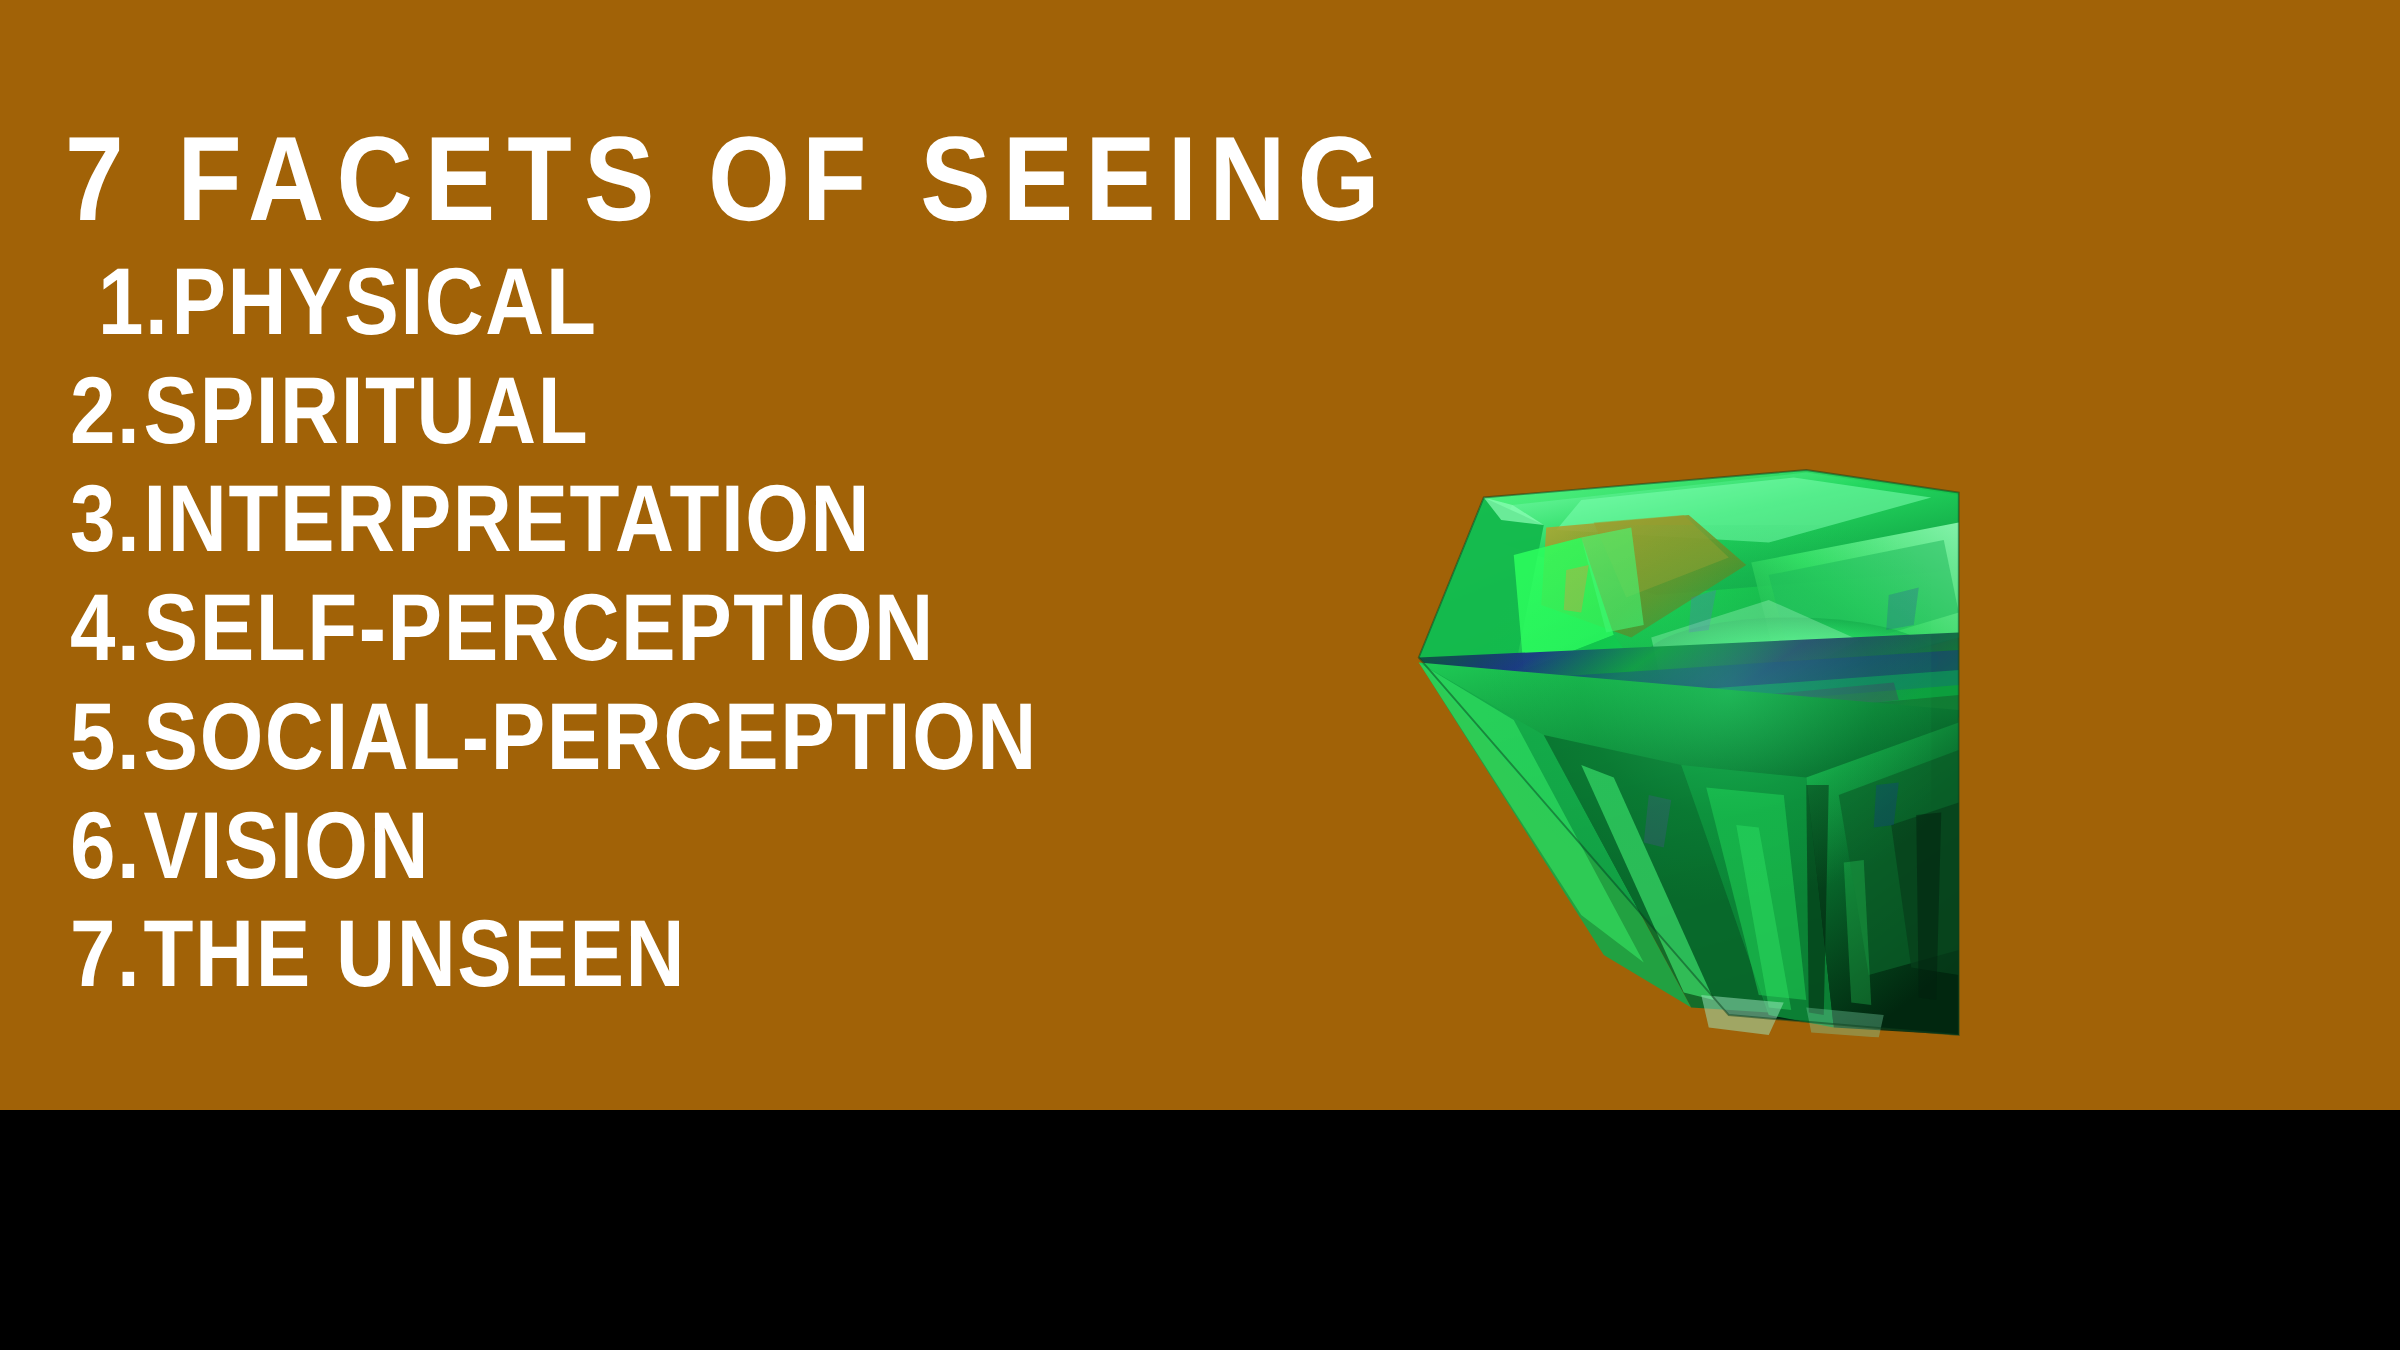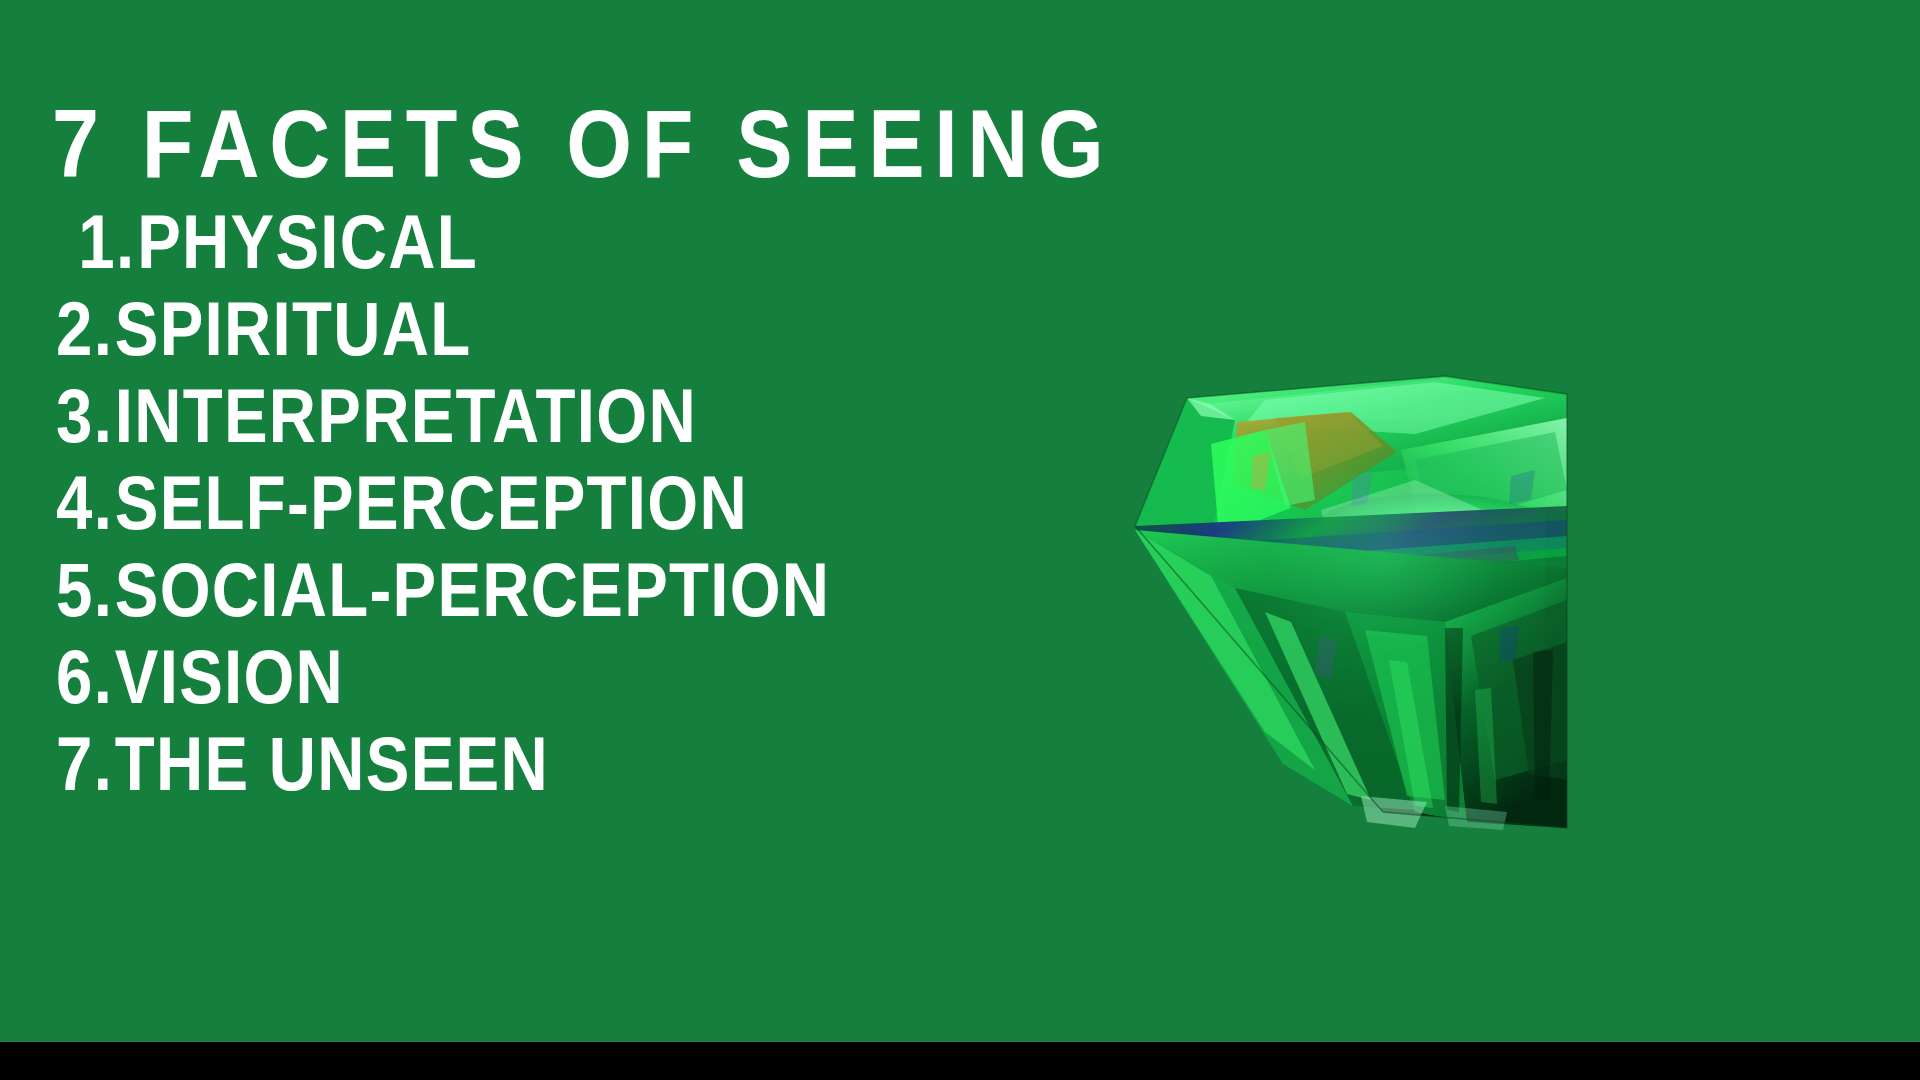--- a/index.html
+++ b/index.html
@@ -9,22 +9,22 @@
   }
   body {
     width: 1920px;
     height: 1080px;
     overflow: hidden;
     font-family: "Liberation Sans", sans-serif;
   }
   #slide {
     position: relative;
     width: 1920px;
-    height: 1042px;
-    background: #15803d;
+    height: 888px;
+    background: #a16207;
   }
 
   
   #title {
     position: absolute;
     left: 52px;
     top: 30px;
     color: #ffffff;
     font-family: "Liberation Sans", sans-serif;
     font-weight: bold;

